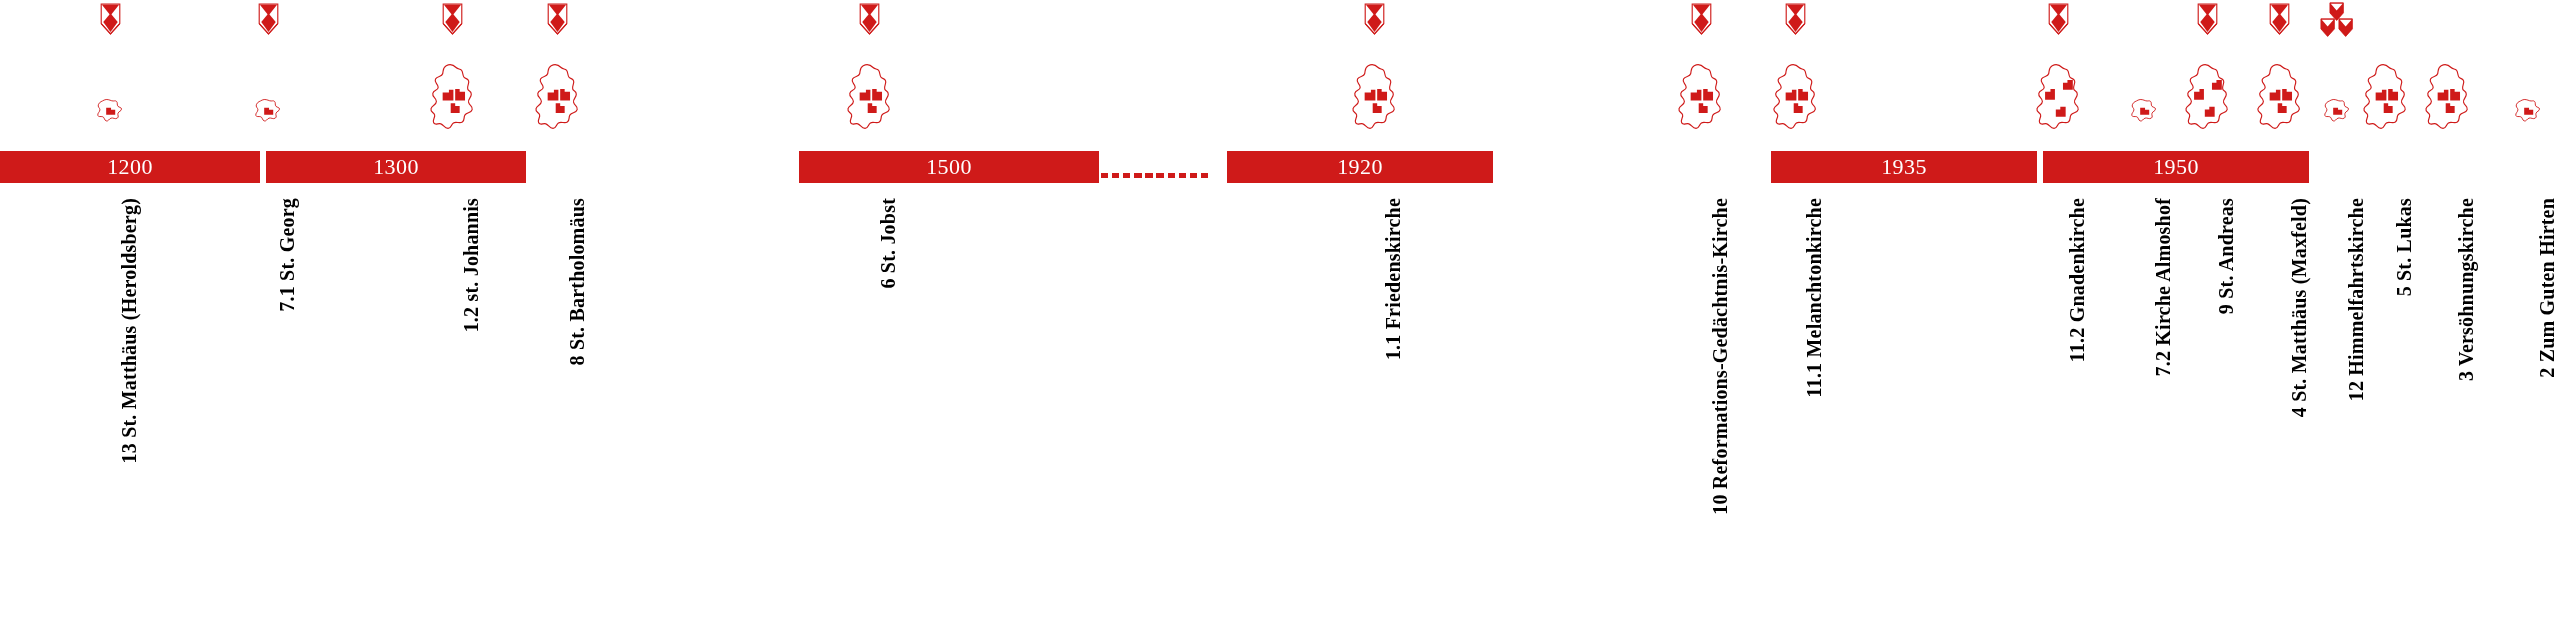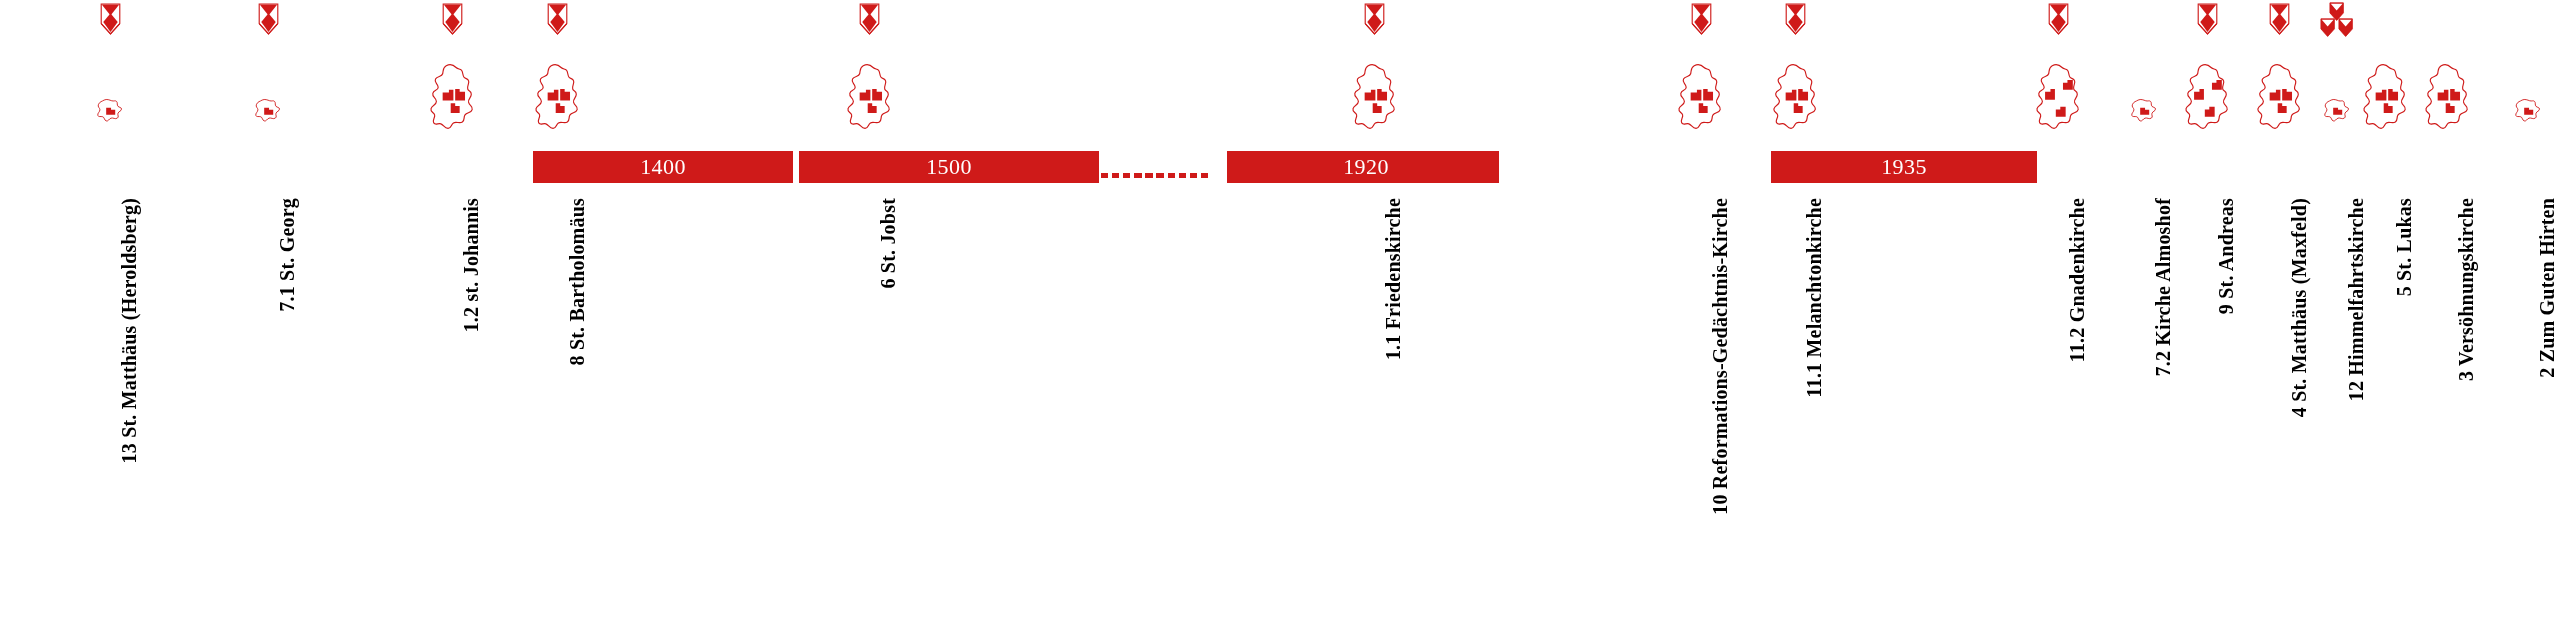--- a/index.html
+++ b/index.html
@@ -286,31 +286,37 @@
       </div>
       <div class="mk map-wrap" style="left: 2515px; top: 98px;">
         <svg viewBox="0 0 74 72" width="26" height="25">
           <path d="M20 6 C28 2 36 6 42 8 C48 10 52 6 56 10 C60 14 56 20 60 24 C64 28 70 26 70 32 C70 38 62 38 60 44 C58 50 64 54 58 58 C52 62 46 56 40 58 C34 60 32 68 26 66 C20 64 22 56 16 54 C10 52 4 56 2 50 C0 44 8 40 8 34 C8 28 0 26 4 18 C8 10 14 10 20 6 Z" fill="#fff" stroke="#cf1a19" stroke-width="2.6"></path>
           <path d="M26 28 H40 V34 H52 V48 H26 Z" fill="#cf1a19"></path>
         </svg>
       </div>
     </div>
 
   <div class="band" id="band">
-      <div class="seg" style="left: 533px; width: 260px; background: rgb(207, 26, 25);">
-        <span class="seg-label">1400</span>
+      <div class="seg" style="left: 0px; width: 260px; background: rgb(207, 26, 25);">
+        <span class="seg-label">1200</span>
+      </div>
+      <div class="seg" style="left: 266px; width: 260px; background: rgb(207, 26, 25);">
+        <span class="seg-label">1300</span>
       </div>
       <div class="seg" style="left: 799px; width: 300px; background: rgb(207, 26, 25);">
         <span class="seg-label">1500</span>
       </div>
-      <div class="seg" style="left: 1227px; width: 266px; background: rgb(207, 26, 25); padding-left: 6px;">
+      <div class="seg" style="left: 1227px; width: 266px; background: rgb(207, 26, 25);">
         <span class="seg-label">1920</span>
       </div>
       <div class="seg" style="left: 1771px; width: 266px; background: rgb(207, 26, 25);">
         <span class="seg-label">1935</span>
+      </div>
+      <div class="seg" style="left: 2043px; width: 266px; background: rgb(207, 26, 25);">
+        <span class="seg-label">1950</span>
       </div>
     </div>
 
   <div id="labels-layer">
       <div class="lab" style="left: 118px;"><span class="lab-inner">13  St. Matthäus (Heroldsberg)</span></div>
       <div class="lab" style="left: 276px;"><span class="lab-inner">7.1  St. Georg</span></div>
       <div class="lab" style="left: 460px;"><span class="lab-inner">1.2  st. Johannis</span></div>
       <div class="lab" style="left: 566px;"><span class="lab-inner">8  St. Bartholomäus</span></div>
       <div class="lab" style="left: 877px;"><span class="lab-inner">6  St. Jobst</span></div>
       <div class="lab" style="left: 1382px;"><span class="lab-inner">1.1  Friedenskirche</span></div>

